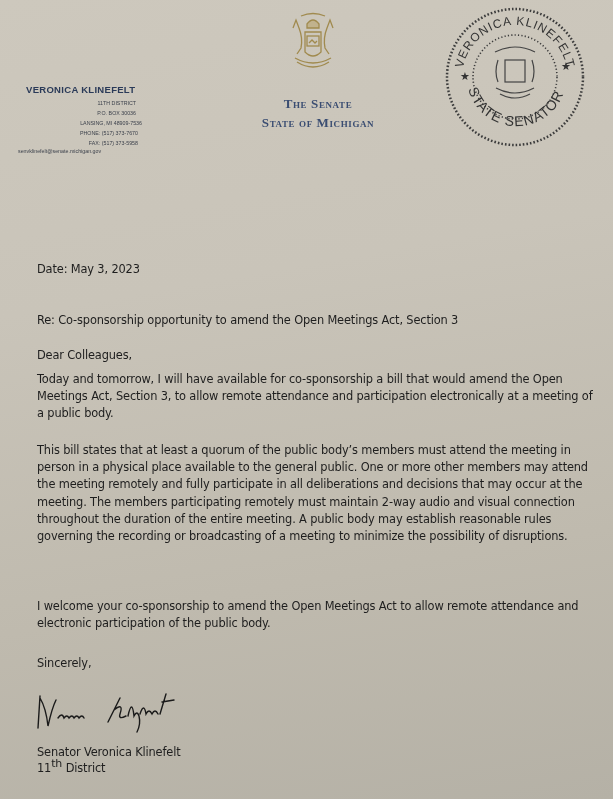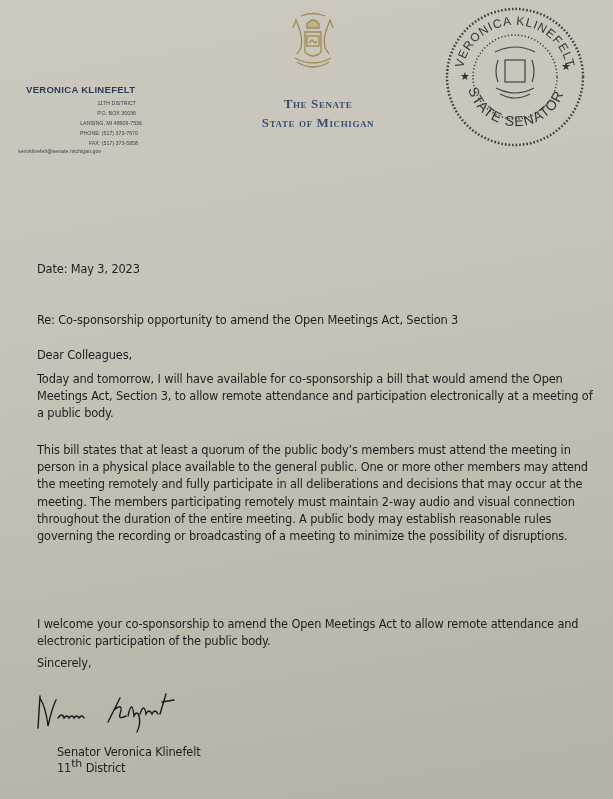--- a/index.html
+++ b/index.html
@@ -91,30 +91,30 @@
       <path d="M60 92 Q75 100 90 92"></path>
     </g>
   </svg>
 
   <div class="body-text hdr" style="top:220px">Date: May 3, 2023</div>
   <div class="body-text hdr" style="top:271px">Re: Co-sponsorship opportunity to amend the Open Meetings Act, Section 3</div>
 
   <div class="body-text" style="top:348px">Dear Colleagues,</div>
   <div class="body-text para" style="top:371px">Today and tomorrow, I will have available for co-sponsorship a bill that would amend the Open Meetings Act, Section 3, to allow remote attendance and participation electronically at a meeting of a public body.</div>
   <div class="body-text para" style="top:442px">This bill states that at least a quorum of the public body’s members must attend the meeting in person in a physical place available to the general public. One or more other members may attend the meeting remotely and fully participate in all deliberations and decisions that may occur at the meeting. The members participating remotely must maintain 2-way audio and visual connection throughout the duration of the entire meeting. A public body may establish reasonable rules governing the recording or broadcasting of a meeting to minimize the possibility of disruptions.</div>
-  <div class="body-text para" style="top:616px">I welcome your co-sponsorship to amend the Open Meetings Act to allow remote attendance and electronic participation of the public body.</div>
+  <div class="body-text para" style="top:598px">I welcome your co-sponsorship to amend the Open Meetings Act to allow remote attendance and electronic participation of the public body.</div>
 
   <div class="body-text" style="top:656px">Sincerely,</div>
 
   <svg class="sig-script" viewBox="0 0 160 50">
     <g fill="none" stroke="#1a1a1a" stroke-width="1.4" stroke-linecap="round">
       <path d="M6 8 L4 40 M6 10 Q12 20 14 38 Q18 20 22 12"></path>
       <path d="M24 30 q4 -6 6 0 q3 -4 5 0 q3 -4 5 0 q3 -4 5 0 q3 -4 5 0"></path>
       <path d="M74 34 L86 10 M80 22 Q90 14 86 26 Q84 32 92 28"></path>
       <path d="M94 28 q4 -18 6 0 q3 -6 5 0 q2 8 -2 16 M106 26 q4 -12 6 0 q3 -6 6 0 q3 -6 6 0 M126 26 L132 6 M128 14 L140 12"></path>
     </g>
   </svg>
 
-  <div class="body-text" style="top:744px; line-height:16px;margin-left:20px;">
+  <div class="body-text" style="top:744px; line-height:16px;">
     <div>Senator Veronica Klinefelt</div>
     <div><span>11</span><span class="sup">th</span><span> District</span></div>
   </div>
 </div>
 
 </body></html>

